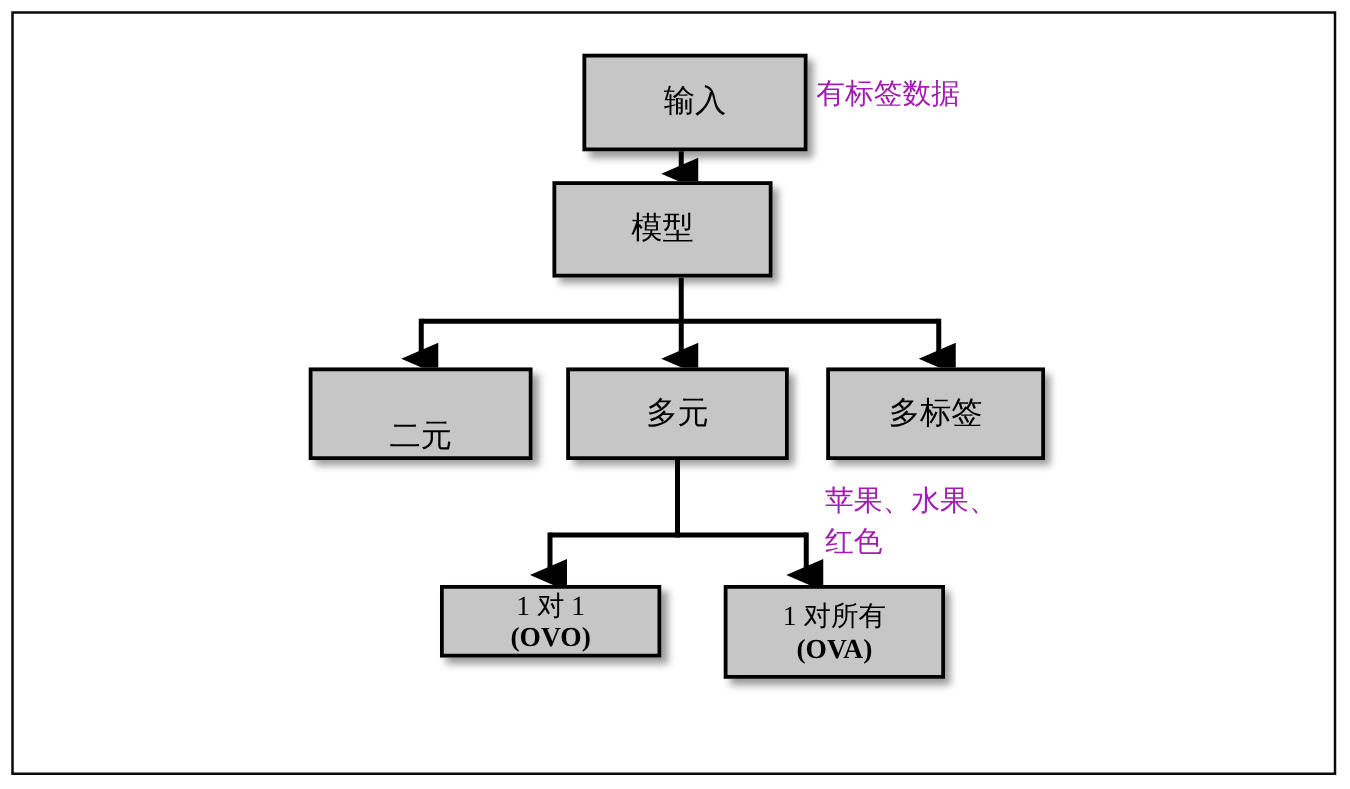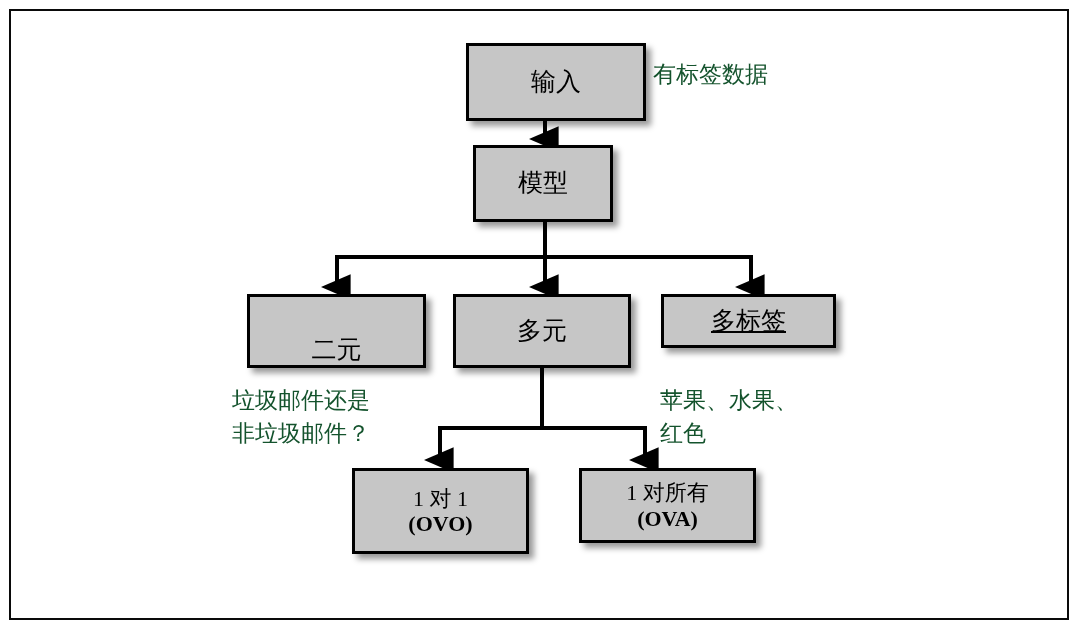--- a/index.html
+++ b/index.html
@@ -59,21 +59,21 @@
   }
   .node .line1 { display: block; }
   .node .line2 { display: block; font-weight: bold; }
 
   .node-lg { font-size: 25px; }
   .node-sm { font-size: 22px; }
 
   
   .annot {
     position: absolute;
-    color: #14532d;
+    color: #a21caf;
     font-size: 23px;
     line-height: 1.45;
     white-space: pre-line;
     z-index: 2;
   }
   .annot.center { text-align: left; }
   .annot.left { text-align: left; }
 </style>
 </head>
 <body>
@@ -106,48 +106,46 @@
       <line x1="440" y1="428" x2="645" y2="428" stroke="#000000" stroke-width="4"></line>
       <line x1="440" y1="426" x2="440" y2="460" stroke="#000000" stroke-width="4" marker-end="url(#arrowhead)"></line>
       <line x1="645" y1="426" x2="645" y2="460" stroke="#000000" stroke-width="4" marker-end="url(#arrowhead)"></line>
     </g>
   </svg>
 
   <div class="node node-lg" style="left:455px; top:43px; width:180px; height:78px;margin-left:11px;">
     <span class="line1">输入</span>
   </div>
 
-  <div class="node node-lg" style="left:473px; top:145px; width:140px; height:77px;">
+  <div class="node node-lg" style="left:442px; top:145px; width:176px; height:77px;">
     <span class="line1">模型</span>
   </div>
 
   <div class="node node-lg" style="left:247px; top:294px; width:179px; height:74px;justify-content:flex-end;">
     <span class="line1">二元</span>
   </div>
 
   <div class="node node-lg" style="left:453px; top:294px; width:178px; height:74px;">
     <span class="line1">多元</span>
   </div>
 
-  <div class="node node-lg" style="left:661px; top:294px; width:175px; height:54px;text-decoration:underline;">
+  <div class="node node-lg" style="left:661px; top:294px; width:175px; height:74px;">
     <span class="line1">多标签</span>
   </div>
 
-  <div class="node node-sm" style="left:352px; top:468px; width:177px; height:86px;">
+  <div class="node node-sm" style="left:352px; top:468px; width:177px; height:58px;">
     <span class="line1">1 对 1</span>
     <span class="line2">(OVO)</span>
   </div>
 
   <div class="node node-sm" style="left:557px; top:468px; width:177px; height:75px;margin-left:22px;">
     <span class="line1">1 对所有</span>
     <span class="line2">(OVA)</span>
   </div>
 
   <div class="annot left" style="left:653px; top:58px;">有标签数据</div>
 
-  <div class="annot left" style="left:232px; top:384px;">垃圾邮件还是
-非垃圾邮件？</div>
 
   <div class="annot center" style="left:660px; top:384px; width:180px;">苹果、水果、
 红色</div>
 
 
 </div>
 
 </body></html>

